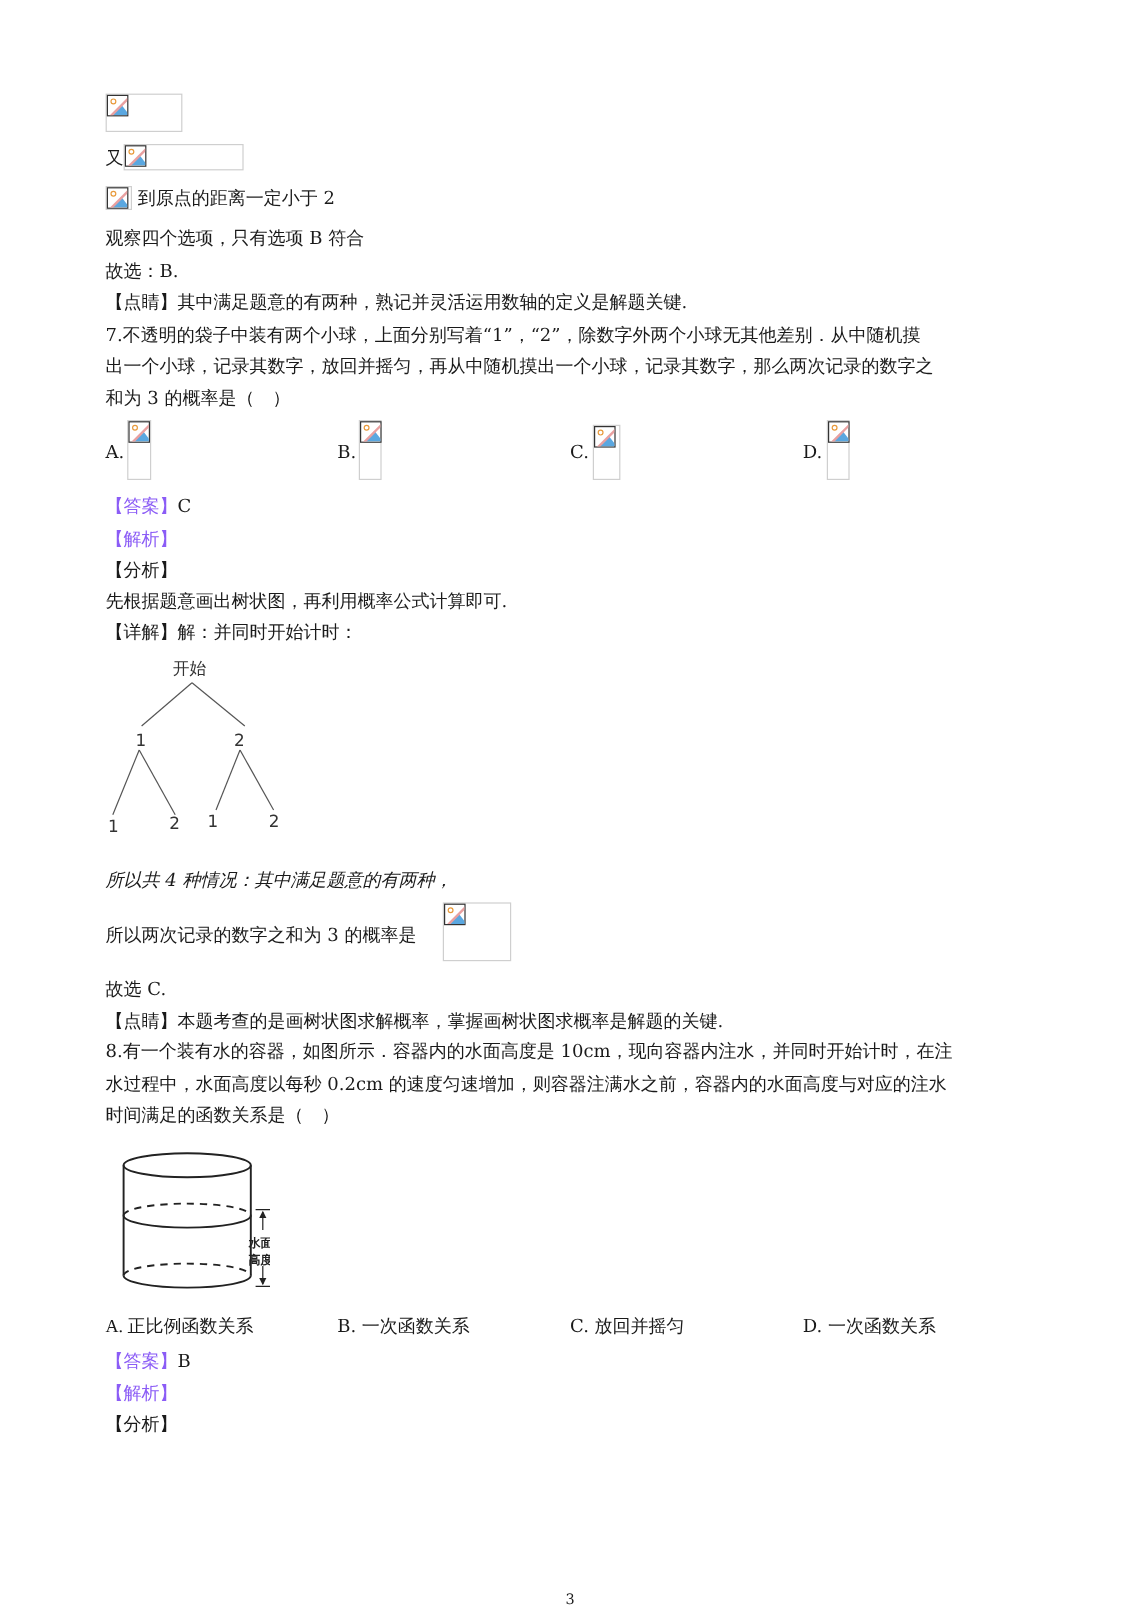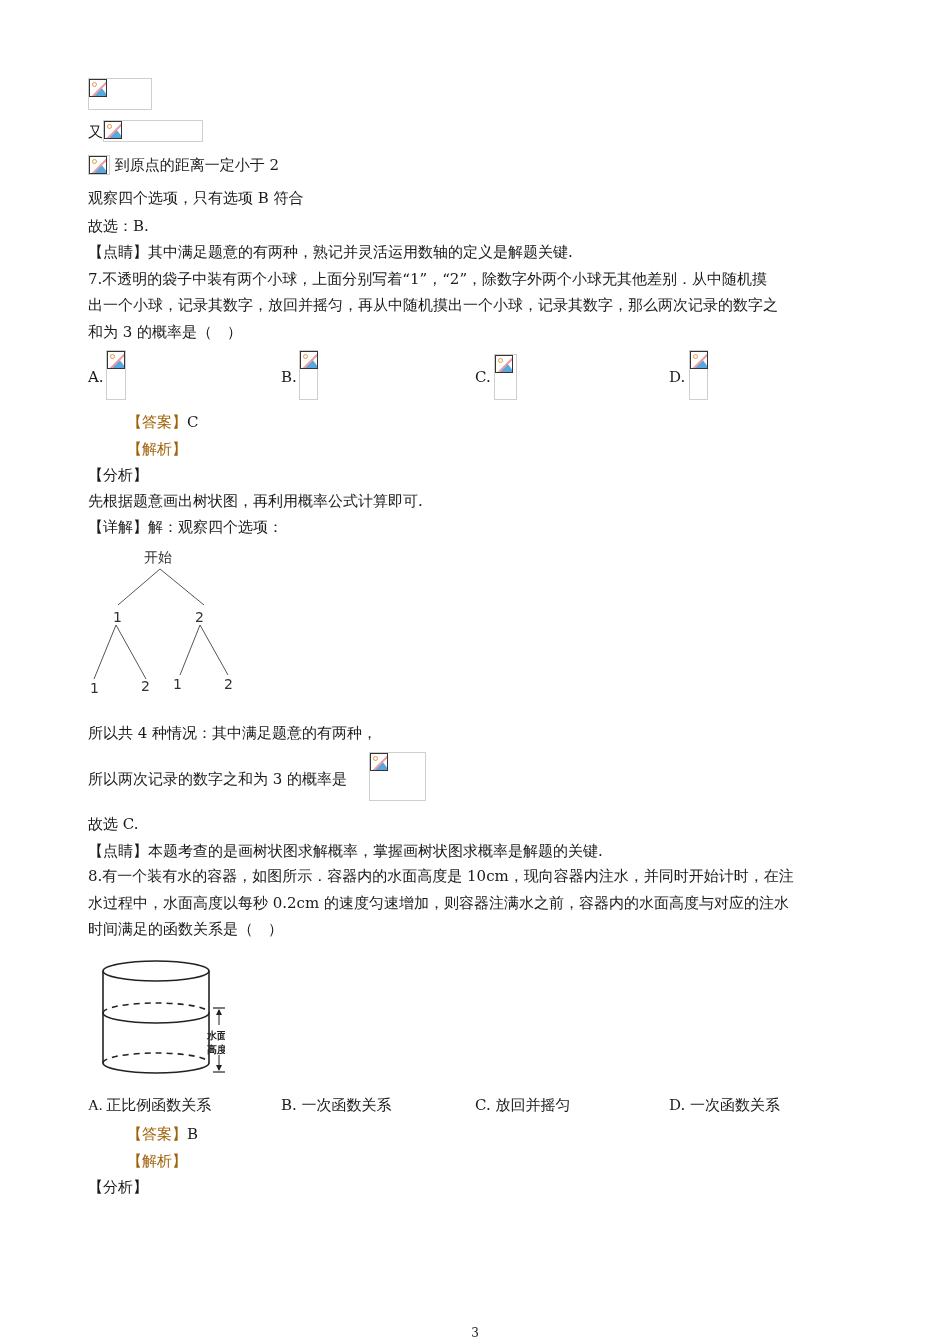--- a/index.html
+++ b/index.html
@@ -2,21 +2,21 @@
 <html><head>
   <meta charset="utf-8">
   <style>
     html, body { margin: 0; padding: 0; background: #ffffff; }
     body {
       width: 950px; height: 1344px; position: relative; overflow: hidden;
       font-family: "DejaVu Serif", "Liberation Serif", serif;
       color: #1a1a1a; font-size: 15px;
     }
     .line { position: absolute; left: 88px; white-space: nowrap; line-height: 20px; }
-    .blue { color: #a16207; margin-left: 39px; }
+    .blue { color: #8b5cf6; }
     .broken-img {
       display: inline-block; position: relative; vertical-align: bottom;
       border: 1px solid #cfcfcf; box-sizing: border-box; background: #fff;
     }
     .broken-img .glyph {
       position: absolute; left: 0; top: 0; width: 18px; height: 18px;
       box-sizing: border-box; border: 1px solid #333; background: #fff; overflow: hidden;
     }
     .glyph .sun { position: absolute; left: 2px; top: 2px; width: 5px; height: 5px; border-radius: 50%; border: 1px solid #e89a3c; box-sizing: border-box; }
     .glyph .mtn { position: absolute; left: 4px; bottom: 0; width: 0; height: 0;
@@ -114,21 +114,21 @@
     </span>
 </span>
 
 <div class="line" style="top:412px;">
   <span class="blue">【答案】</span><span>C</span>
 </div>
 <div class="line blue" style="top:439px;">【解析】</div>
 <div class="line" style="top:465px;">【分析】</div>
 <div class="line" style="top:491px;">先根据题意画出树状图，再利用概率公式计算即可.</div>
 <div class="line" style="top:517px;">
-  <span>【详解】</span><span>解：观察四个选项：</span>
+  <span>【详解】</span><span>解：并同时开始计时：</span>
 </div>
 
 <svg style="position:absolute;left:86px;top:542px;" width="160" height="155">
   <g stroke="#555" stroke-width="1" fill="none">
     <line x1="74" y1="27" x2="32" y2="63"></line>
     <line x1="74" y1="27" x2="118" y2="63"></line>
     <line x1="30" y1="83" x2="8" y2="137"></line>
     <line x1="30" y1="83" x2="60" y2="137"></line>
     <line x1="114" y1="83" x2="94" y2="133"></line>
     <line x1="114" y1="83" x2="142" y2="133"></line>
@@ -137,21 +137,21 @@
     <text x="58" y="20">开始</text>
     <text x="27" y="80">1</text>
     <text x="109" y="80">2</text>
     <text x="4" y="151">1</text>
     <text x="55" y="149">2</text>
     <text x="87" y="147">1</text>
     <text x="138" y="147">2</text>
   </g>
 </svg>
 
-<div class="line" style="top:723px;">所以共 4 种情况：其中满足题意的有两种，</div>
+<div class="line" style="top:723px;font-style:italic;">所以共 4 种情况：其中满足题意的有两种，</div>
 <div class="line" style="top:769px;">所以两次记录的数字之和为 3 的概率是</div>
 <span class="broken-img" style="position:absolute;left:369px;top:752px;width:57px;height:49px;">
   <span class="glyph">
       <span class="sun"></span>
       <span class="mtn"></span>
       <span class="slash"></span>
     </span>
 </span>
 
 <div class="line" style="top:814px;">故选 C.</div>

